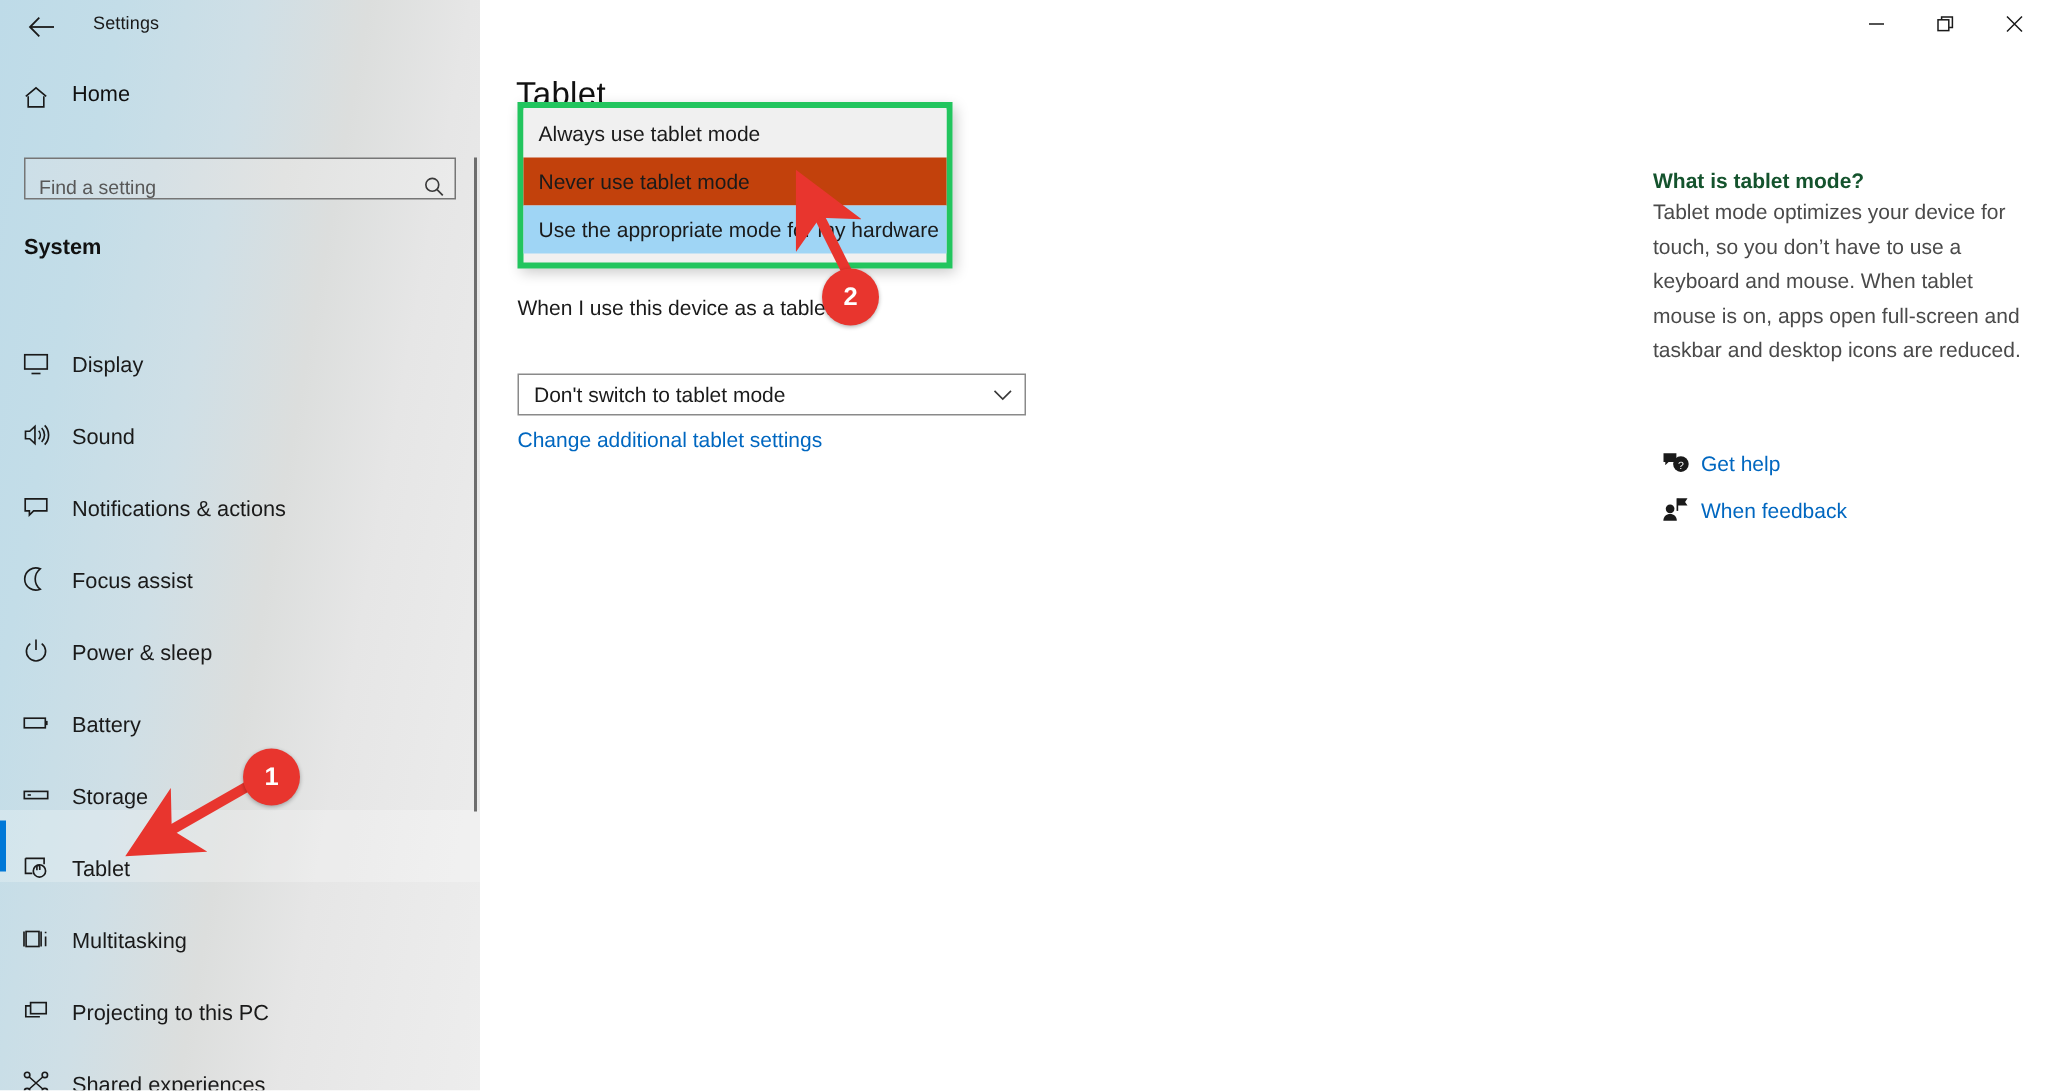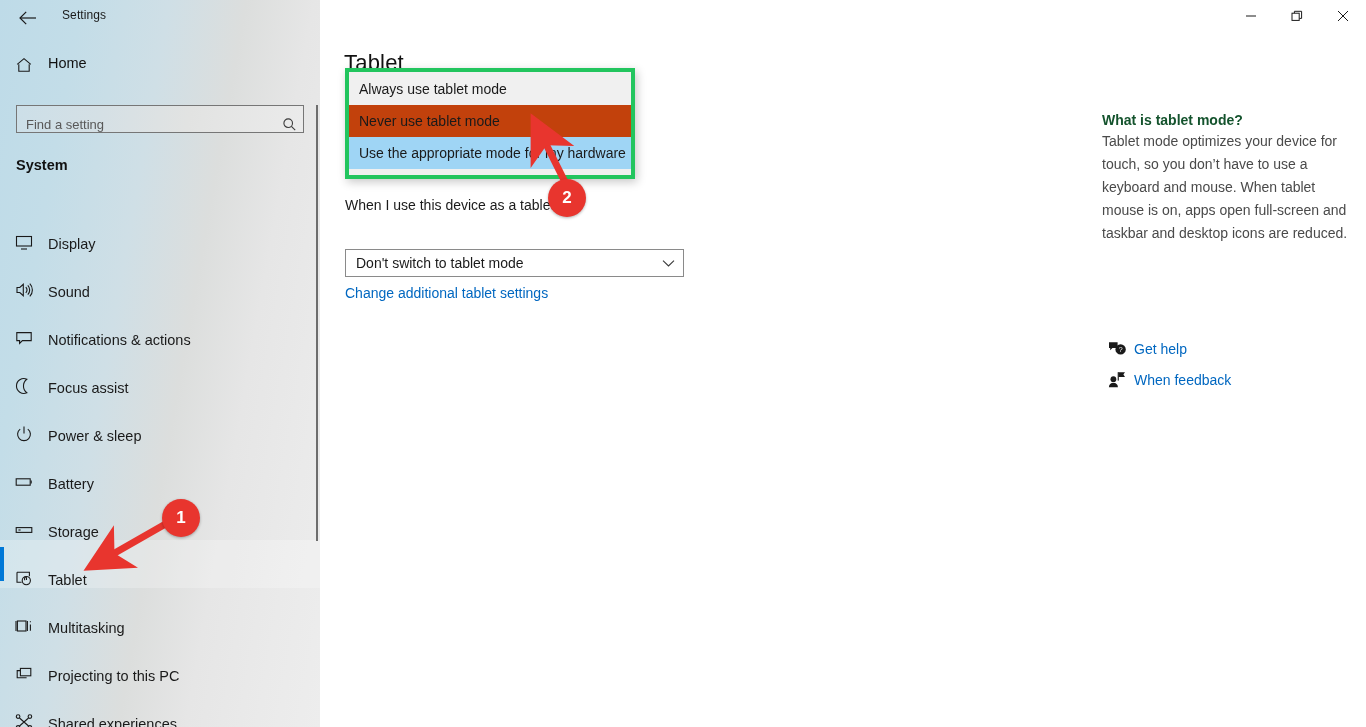--- a/index.html
+++ b/index.html
@@ -132,21 +132,21 @@
 
   
   .help-title {
     position: absolute; left: 1102px; top: 102px;
     font-size: 14px; font-weight: bold; color: #14532d; margin-top: 10px;
   }
   .help-body {
     position: absolute; left: 1102px; top: 130px; width: 248px;
     font-size: 14px; line-height: 23px; color: #4a4a4a;
   }
-  .help-links { position: absolute; left: 1100px; top: 293px; width: 250px; margin-top: 40px; }
+  .help-links { position: absolute; left: 1100px; top: 293px; width: 250px; }
   .help-link {
     display: flex; align-items: center; height: 31px; text-decoration: none;
   }
   .help-link .hico { width: 34px; display: flex; align-items: center; justify-content: center; }
   .help-link .hlbl { font-size: 14px; color: #0067c0; }
 
   
   .anno { position: absolute; z-index: 40; pointer-events: none; }
   .badge {
     position: absolute; border-radius: 50%; background: #e8352e;

